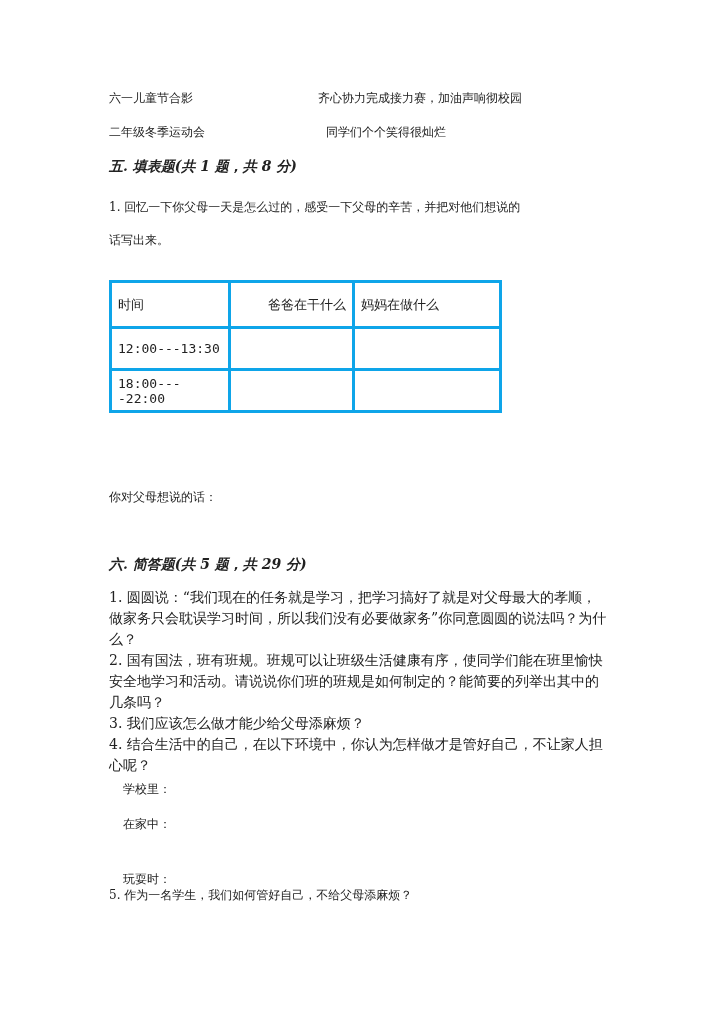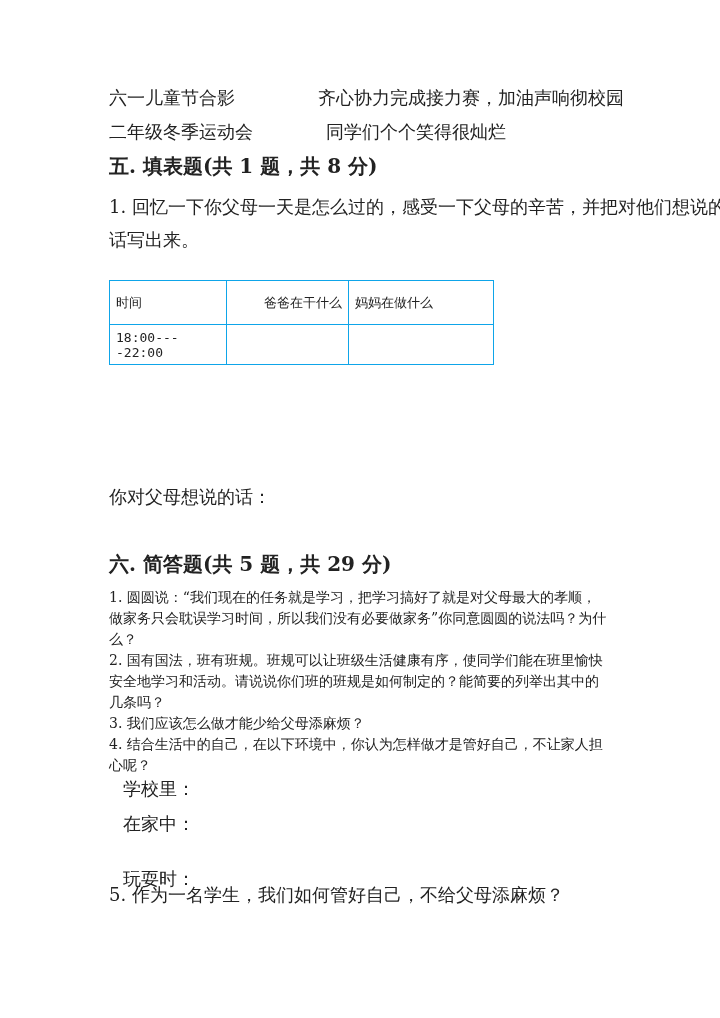--- a/index.html
+++ b/index.html
@@ -1,23 +1,23 @@
 <!DOCTYPE html>
 <html><head>
 <meta charset="utf-8">
 <style>
   html, body { margin: 0; padding: 0; background: #ffffff; }
   body { width: 720px; height: 1018px; position: relative; overflow: hidden;
          font-family: "DejaVu Serif", "Liberation Serif", serif; color: #222; }
   .abs { position: absolute; white-space: nowrap; }
-  .t { font-size: 18px; line-height: 18px; }
-  .h { font-size: 20px; line-height: 18px; font-weight: bold; }
+  .t { font-size: 12px; line-height: 18px; }
+  .h { font-size: 14px; line-height: 18px; font-weight: bold; font-style: italic; }
   .para { position: absolute; left: 109px; width: 500px; font-size: 14px; line-height: 21px; }
   table.tbl { position: absolute; left: 109px; top: 280px; border-collapse: collapse; }
-  table.tbl td { border: 1px solid #0ea5e9; height: 39px; padding: 0 6px; font-size: 13px; vertical-align: middle; }
+  table.tbl td { border: 3px solid #0ea5e9; height: 39px; padding: 0 6px; font-size: 13px; vertical-align: middle; }
   table.tbl tr:first-child td { height: 43px; }
   td.c1 { width: 104px; font-family: "DejaVu Sans Mono", "Liberation Mono", monospace; font-size: 12px; }
   td.c2 { width: 109px; text-align: right; }
   td.c3 { width: 132px; }
   td.hdr { font-family: "DejaVu Sans", "Liberation Sans", sans-serif; font-size: 13px; }
 </style>
 </head>
 <body>
 
 <div>
@@ -34,20 +34,25 @@
 <div class="abs t" style="left:109px; top:231px;">话写出来。</div>
 
 <table class="tbl">
   <tbody>
       <tr>
     <td class="c1 hdr">时间</td>
     <td class="c2 hdr">爸爸在干什么</td>
     <td class="c3 hdr">妈妈在做什么</td>
   </tr>
   <tr>
+    <td class="c1">12:00---13:30</td>
+    <td class="c2"></td>
+    <td class="c3"></td>
+  </tr>
+  <tr>
     <td class="c1">18:00----22:00</td>
     <td class="c2"></td>
     <td class="c3"></td>
   </tr>
 </tbody>
   </table>
 
 <div class="abs t" style="left:109px; top:488px;">你对父母想说的话：</div>
 
 <div class="abs h" style="left:109px; top:555px;">六. 简答题(共 5 题，共 29 分)</div>

